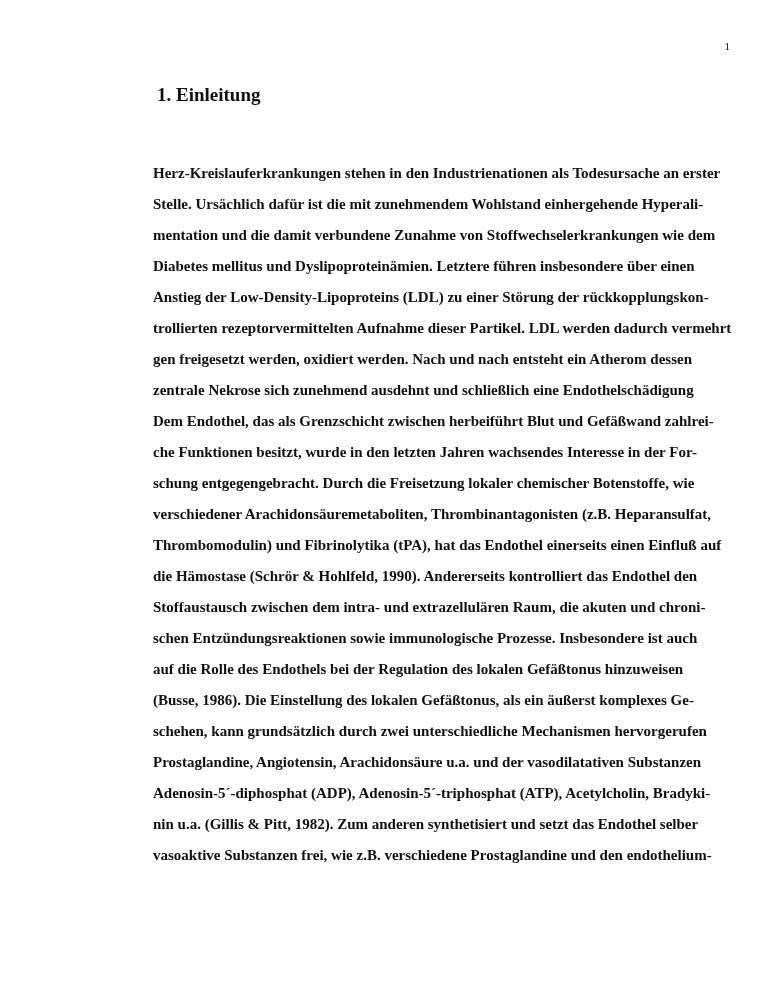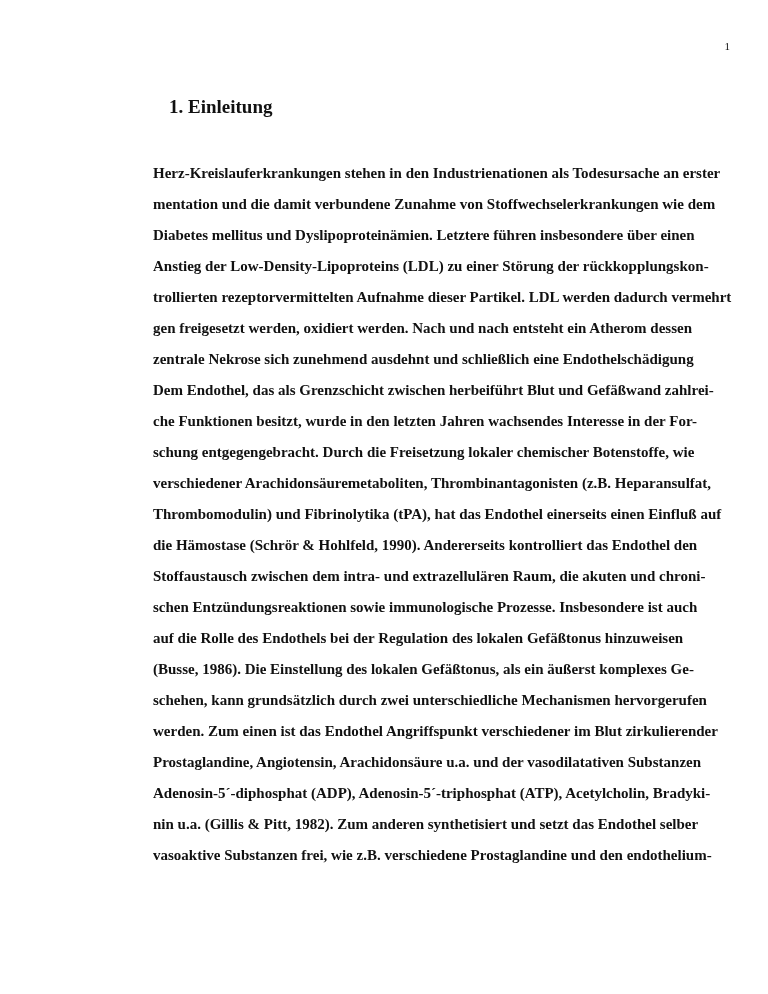--- a/index.html
+++ b/index.html
@@ -1,50 +1,50 @@
 <!DOCTYPE html>
 <html><head>
 <meta charset="utf-8">
 <style>
   html, body { margin: 0; padding: 0; background: #ffffff; }
   body { width: 768px; height: 994px; position: relative; overflow: hidden;
          font-family: "Liberation Serif", serif; color: #111111; }
   .page-number { position: absolute; top: 40px; left: 700px; width: 30px; text-align: right;
                  font-size: 11px; }
-  .chapter-title { position: absolute; top: 80px; left: 153px; margin: 16px;
+  .chapter-title { position: absolute; top: 80px; left: 153px; margin: 4px;
                    font-size: 19px; font-weight: bold; }
   .body-text { position: absolute; top: 159px; left: 153px; width: 522px; }
   .line { display: block; height: 31px; line-height: 28px; font-size: 15px;
           text-align: justify; text-align-last: justify; white-space: nowrap; font-weight: bold; }
   .line.last { text-align-last: left; }
 </style>
 </head>
 <body>
 
 <div>
   <div class="page-number">1</div>
   <h1 class="chapter-title">1. Einleitung</h1>
   <div class="body-text" id="body-text">
       <span class="line">Herz-Kreislauferkrankungen stehen in den Industrienationen als Todesursache an erster</span>
+      <span class="line">Stelle. Ursächlich dafür ist die mit zunehmendem Wohlstand einhergehende Hyperali-</span>
       <span class="line">mentation und die damit verbundene Zunahme von Stoffwechselerkrankungen wie dem</span>
       <span class="line">Diabetes mellitus und Dyslipoproteinämien. Letztere führen insbesondere über einen</span>
       <span class="line">Anstieg der Low-Density-Lipoproteins (LDL) zu einer Störung der rückkopplungskon-</span>
       <span class="line">trollierten rezeptorvermittelten Aufnahme dieser Partikel. LDL werden dadurch vermehrt</span>
       <span class="line">gen freigesetzt werden, oxidiert werden. Nach und nach entsteht ein Atherom dessen</span>
       <span class="line">zentrale Nekrose sich zunehmend ausdehnt und schließlich eine Endothelschädigung</span>
       <span class="line">Dem Endothel, das als Grenzschicht zwischen herbeiführt Blut und Gefäßwand zahlrei-</span>
       <span class="line">che Funktionen besitzt, wurde in den letzten Jahren wachsendes Interesse in der For-</span>
       <span class="line">schung entgegengebracht. Durch die Freisetzung lokaler chemischer Botenstoffe, wie</span>
       <span class="line">verschiedener Arachidonsäuremetaboliten, Thrombinantagonisten (z.B. Heparansulfat,</span>
       <span class="line">Thrombomodulin) und Fibrinolytika (tPA), hat das Endothel einerseits einen Einfluß auf</span>
       <span class="line">die Hämostase (Schrör &amp; Hohlfeld, 1990). Andererseits kontrolliert das Endothel den</span>
       <span class="line">Stoffaustausch zwischen dem intra- und extrazellulären Raum, die akuten und chroni-</span>
       <span class="line">schen Entzündungsreaktionen sowie immunologische Prozesse. Insbesondere ist auch</span>
       <span class="line">auf die Rolle des Endothels bei der Regulation des lokalen Gefäßtonus hinzuweisen</span>
       <span class="line">(Busse, 1986). Die Einstellung des lokalen Gefäßtonus, als ein äußerst komplexes Ge-</span>
       <span class="line">schehen, kann grundsätzlich durch zwei unterschiedliche Mechanismen hervorgerufen</span>
-      <span class="line">werden. Zum einen ist das Endothel Angriffspunkt verschiedener im Blut zirkulierender</span>
       <span class="line">Prostaglandine, Angiotensin, Arachidonsäure u.a. und der vasodilatativen Substanzen</span>
       <span class="line">Adenosin-5´-diphosphat (ADP), Adenosin-5´-triphosphat (ATP), Acetylcholin, Bradyki-</span>
       <span class="line">nin u.a. (Gillis &amp; Pitt, 1982). Zum anderen synthetisiert und setzt das Endothel selber</span>
       <span class="line">vasoaktive Substanzen frei, wie z.B. verschiedene Prostaglandine und den endothelium-</span>
     </div>
 </div>
 
 </body></html>

